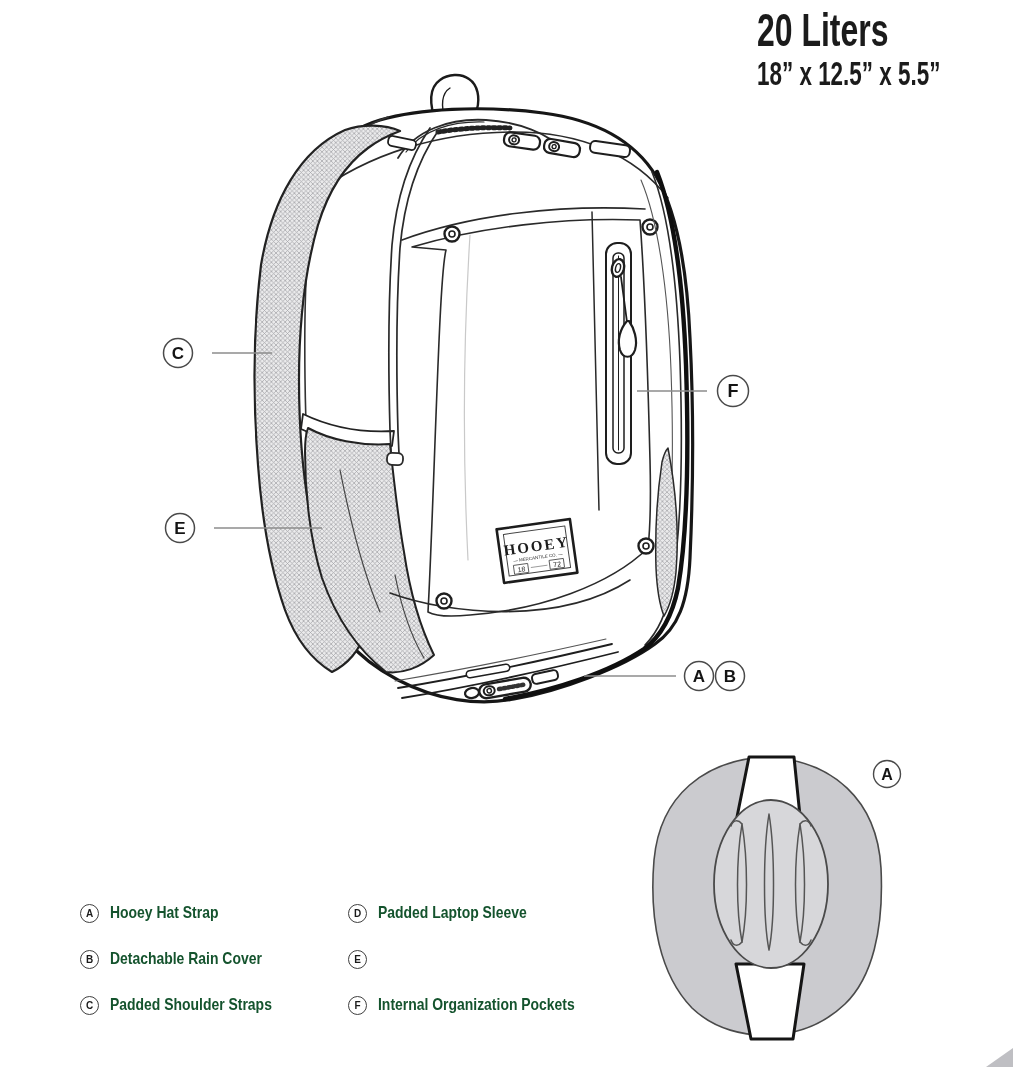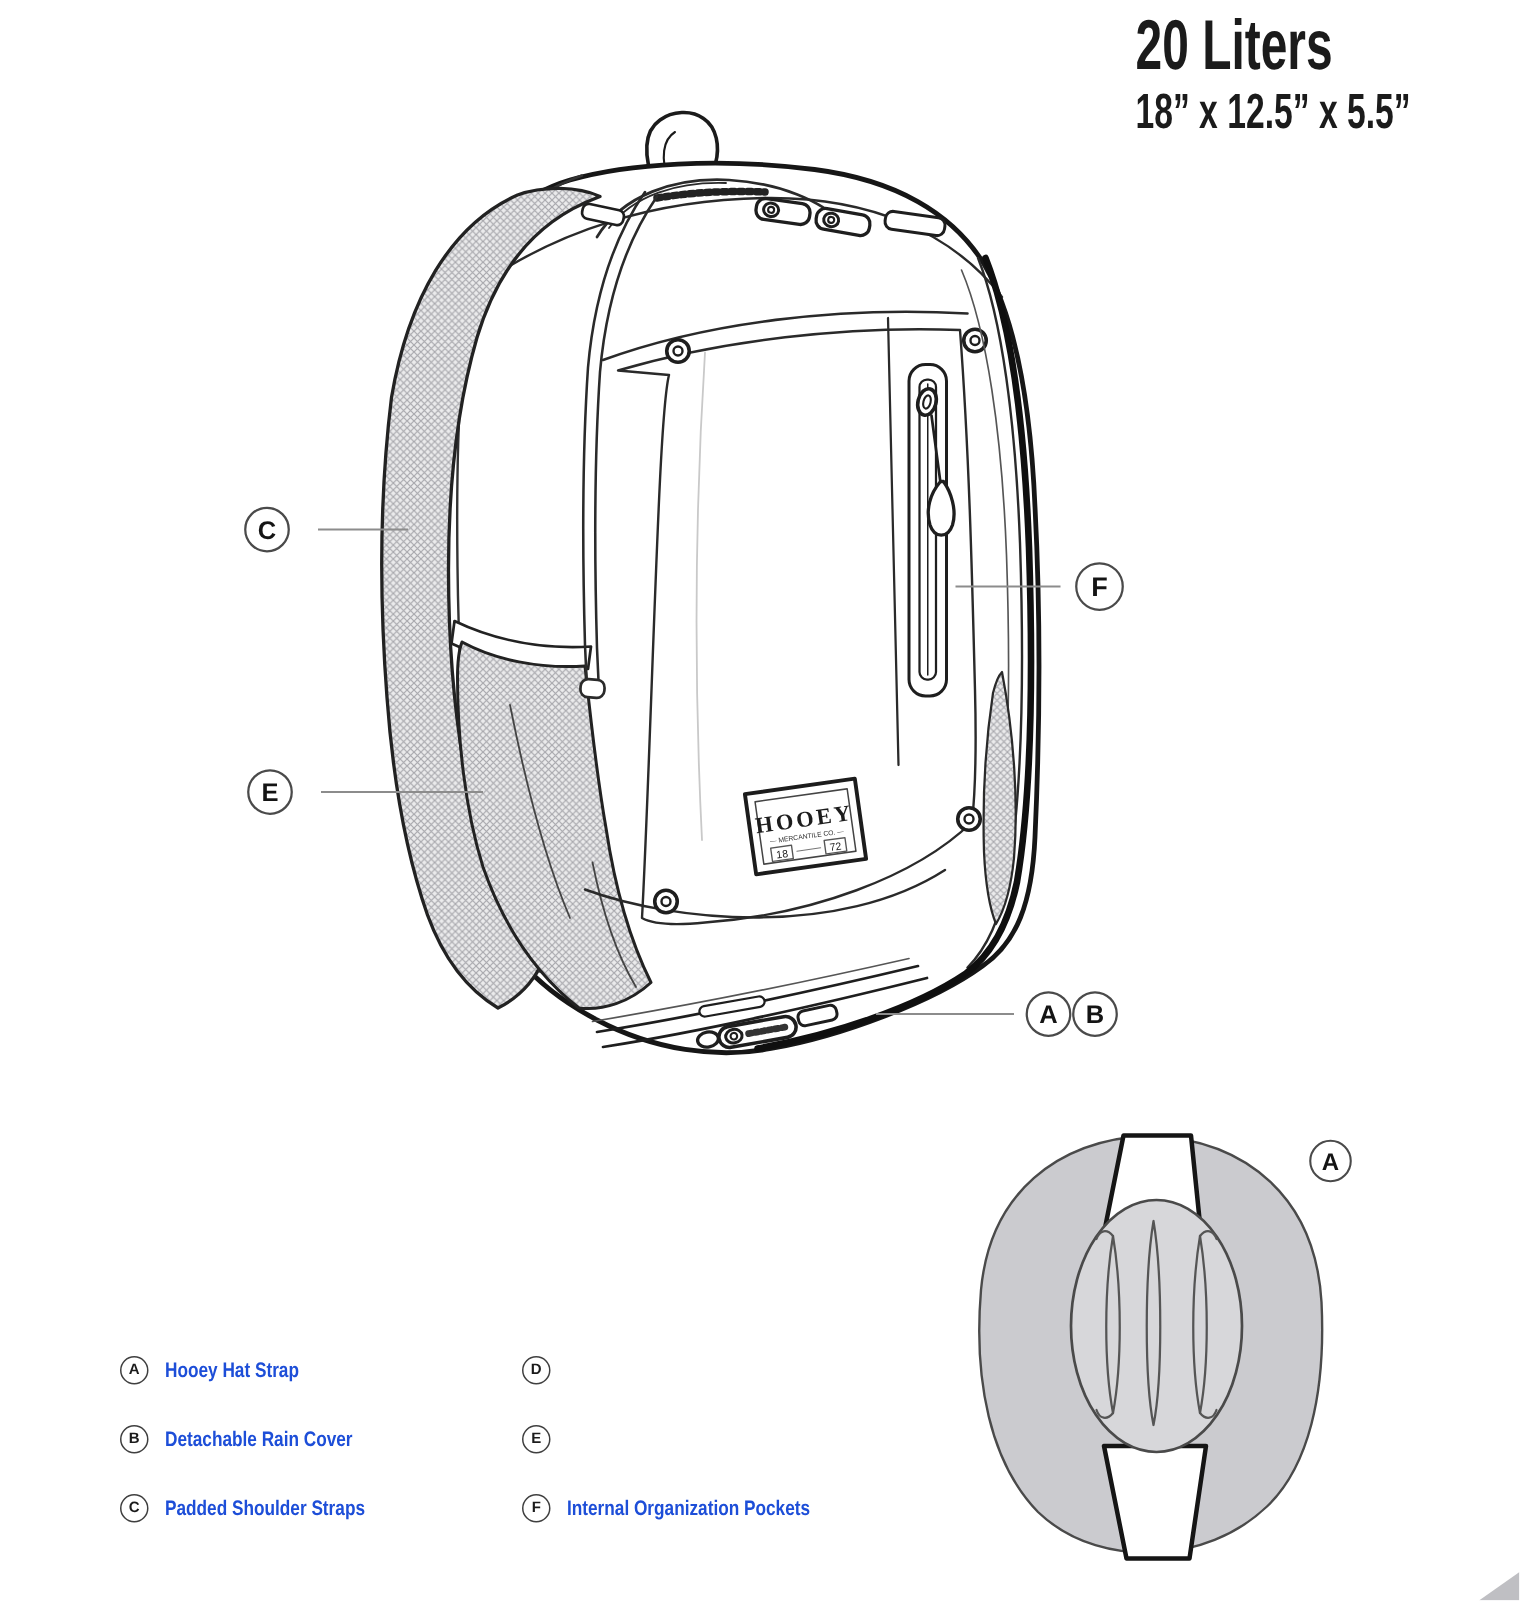--- a/index.html
+++ b/index.html
@@ -17,21 +17,21 @@
   .header .dims .cond{transform:scaleX(0.68);}
   
   .legend{position:absolute;left:80px;top:903px;display:grid;grid-template-columns:268px auto;grid-auto-flow:column;grid-template-rows:repeat(3,20px);row-gap:26px;}
   .legend-item{display:flex;align-items:center;}
   .legend-letter{
     flex:0 0 auto;width:17px;height:17px;border:1.3px solid #3f3f3f;border-radius:50%;
     display:flex;align-items:center;justify-content:center;
     font-size:10px;font-weight:bold;color:#1b1b1b;margin-right:11px;
     transform:scaleY(1.0);
   }
-  .legend-label{font-size:14px;font-weight:bold;color:#1d4ed8;}
+  .legend-label{font-size:17px;font-weight:bold;color:#14532d;}
   .legend-label .cond{transform:scaleX(0.82);}
 </style>
 </head>
 <body>
 
 <div class="canvas">
 
   <svg width="1013" height="1067" viewBox="0 0 1013 1067">
     <defs>
       <pattern id="mesh" width="4.6" height="4.6" patternUnits="userSpaceOnUse">
@@ -231,20 +231,21 @@
     <div class="legend-item">
       <span class="legend-letter">B</span>
       <span class="legend-label"><span class="cond">Detachable Rain Cover</span></span>
     </div>
     <div class="legend-item">
       <span class="legend-letter">C</span>
       <span class="legend-label"><span class="cond">Padded Shoulder Straps</span></span>
     </div>
     <div class="legend-item">
       <span class="legend-letter">D</span>
+      <span class="legend-label"><span class="cond">Padded Laptop Sleeve</span></span>
     </div>
     <div class="legend-item">
       <span class="legend-letter">E</span>
     </div>
     <div class="legend-item">
       <span class="legend-letter">F</span>
       <span class="legend-label"><span class="cond">Internal Organization Pockets</span></span>
     </div>
   </div>
 

